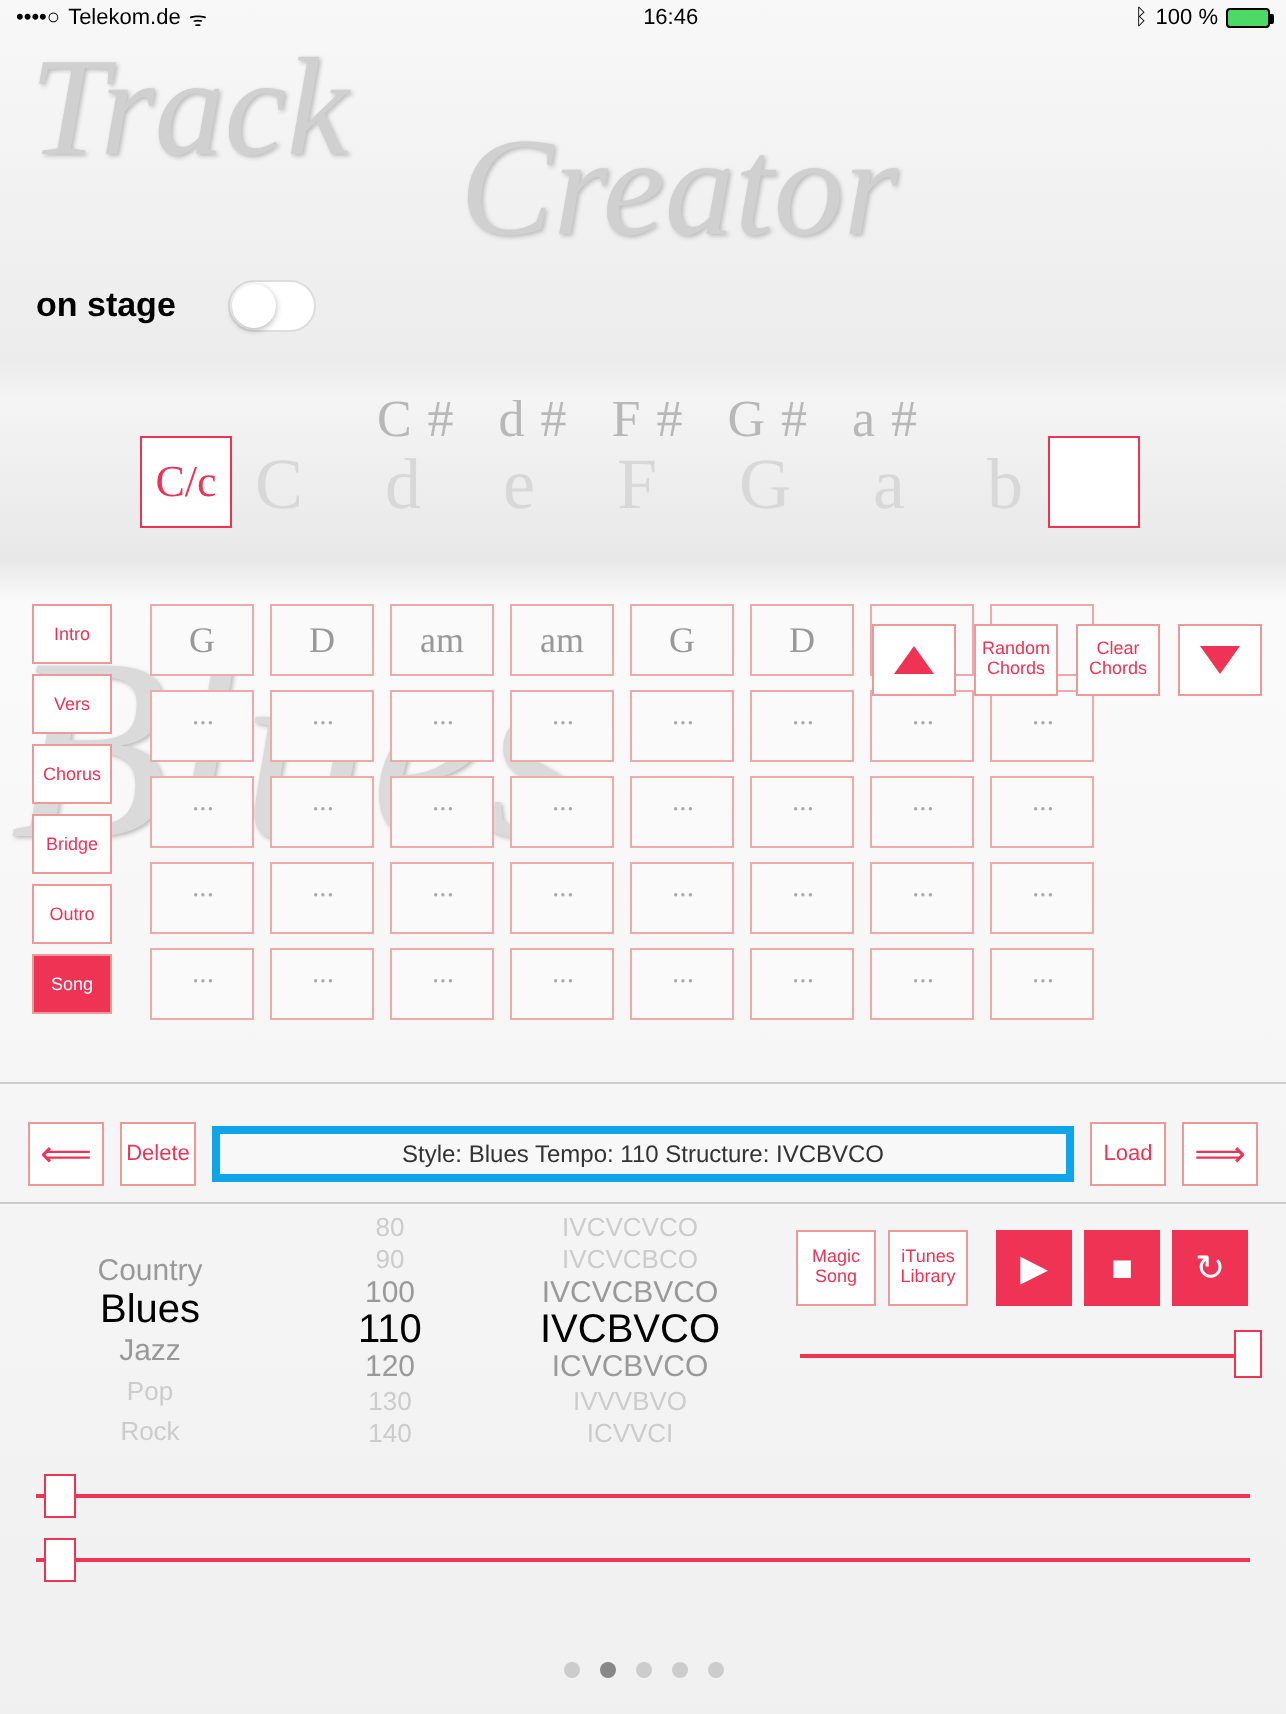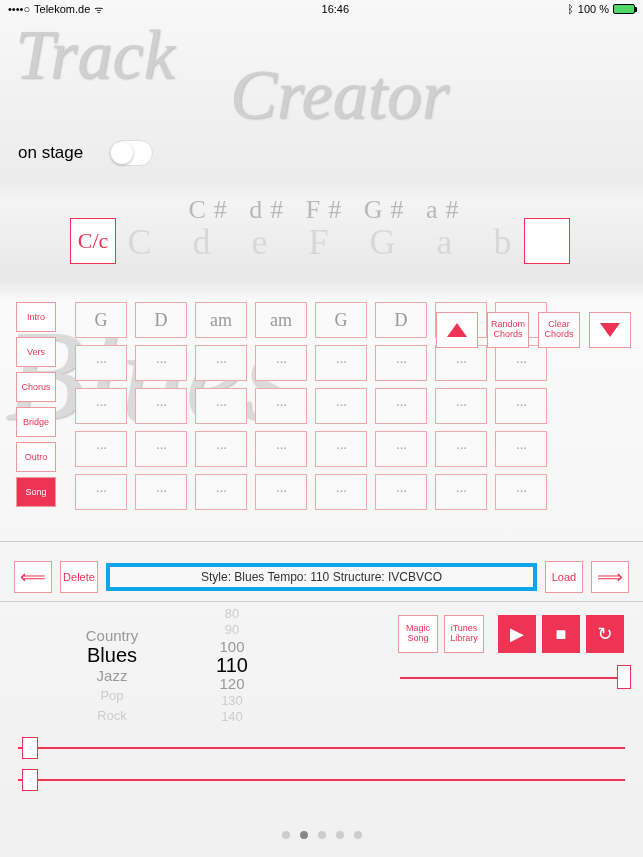--- a/index.html
+++ b/index.html
@@ -6,21 +6,21 @@
 body { width: 643px; height: 857px; background: linear-gradient(#f8f8f8,#ececec 180px,#f4f4f4 200px,#e8e8e8 280px,#fafafa 300px,#f0f0f0); overflow: hidden; position: relative; }
 .status-bar { height: 18px; display:flex; justify-content:space-between; align-items:center; padding:2px 8px; font-size:11px; font-weight:500; }
 .status-left,.status-right { display:flex; align-items:center; gap:4px; }
 .wifi{font-size:10px;}
 .battery { width:22px; height:10px; border:1px solid #000; border-radius:2px; position:relative; background:linear-gradient(90deg,#4cd964 0%,#4cd964 100%); }
 .battery::after{content:""; position:absolute; right:-3px; top:2px; width:2px; height:5px; background:#000; border-radius:0 1px 1px 0;}
 .watermark { position:absolute; font-family: "Brush Script MT", cursive; color:#d0d0d0; pointer-events:none; text-shadow:1px 1px 2px #bbb; }
 .wm-track { top:15px; left:15px; font-size:70px; font-style:italic; }
 .wm-creator { top:55px; left:230px; font-size:70px; font-style:italic; }
 .wm-blues { top:300px; left:5px; font-size:130px; font-style:italic; color:#dadada; }
-.onstage-row { position:absolute; top:140px; left:18px; display:flex; align-items:center; gap:26px; }
+.onstage-row { position:absolute; top:140px; left:18px; display:flex; align-items:center; gap:26px;font-weight:bold; }
 .onstage-row span { font-size:17px; }
 .toggle { width:44px; height:26px; background:#fff; border:1px solid #ddd; border-radius:13px; position:relative; }
 .toggle::after{content:""; position:absolute; left:1px; top:1px; width:22px; height:22px; background:#fff; border-radius:50%; box-shadow:0 1px 3px rgba(0,0,0,0.3);}
 .key-area { position:absolute; top:195px; left:12px; right:0; height:85px; text-align:center; }
 .key-box { position:absolute; width:46px; height:46px; border:1px solid #e35; background:#fff; display:flex; align-items:center; justify-content:center; }
 .key-left { left:70px; top:218px; color:#e35; font-family:"Brush Script MT",cursive; font-size:22px; }
 .key-right { right:73px; top:218px; }
 .key-sharps { font-family:"Brush Script MT",cursive; font-size:26px; color:#b8b8b8; letter-spacing:8px; }
 .key-naturals { font-family:"Brush Script MT",cursive; font-size:36px; color:#d8d8d8; letter-spacing:16px; margin-top:-4px;}
 .grid-area { position:absolute; top:298px; left:0; right:0; height:235px; }
@@ -36,21 +36,21 @@
 .tri-up{border-bottom:14px solid #e35;}
 .tri-down{border-top:14px solid #e35;}
 .divider{position:absolute; left:0; right:0; height:1px; background:#ccc;}
 .control-row { position:absolute; top:555px; left:0; right:0; height:44px; display:flex; align-items:center; padding:0 14px; gap:8px;}
 .ctrl-sq { width:38px; height:32px; border:1px solid #e99; background:#fff; display:flex; align-items:center; justify-content:center; color:#e35; font-size:11px;}
 .arrow-l,.arrow-r{font-size:18px;}
 .info-bar { flex:1; height:28px; border:4px solid #0ea5e9; background:#f8f8f8; font-size:12px; display:flex; align-items:center; justify-content:center; color:#333;}
 .picker-area { position:absolute; top:605px; left:0; right:0; height:120px; display:flex; }
 .picker-col { display:flex; flex-direction:column; align-items:center; justify-content:center; font-size:14px;}
 .picker-col div { height:20px; display:flex; align-items:center;}
-.pc1{width:150px;margin-left:37px;} .pc2{width:90px;} .pc3{width:150px;}
+.pc1{width:150px;} .pc2{width:90px;} .pc3{width:150px;}
 .picker-fade{color:#ccc; font-size:13px;}
 .picker-near{color:#999; font-size:15px;}
 .picker-sel{color:#000; font-size:20px; font-weight:400;}
 .action-area { position:absolute; top:615px; left:398px; display:flex; gap:6px;border-radius:14px;}
 .action-btn { width:40px; height:38px; border:1px solid #e99; background:#fff; color:#e35; font-size:9px; display:flex; align-items:center; justify-content:center; text-align:center; line-height:1.1;}
 .transport { position:absolute; top:615px; left:498px; display:flex; gap:6px;}
 .transport-btn { width:38px; height:38px; background:#e35; color:#fff; display:flex; align-items:center; justify-content:center; font-size:18px;}
 .slider-area { position:absolute; top:670px; left:400px; right:12px; height:16px;}
 .slider-track { height:2px; background:#e35; position:relative; top:7px;}
 .slider-thumb { position:absolute; right:0; top:-5px; width:14px; height:24px; background:#fff; border:1px solid #e35;}
@@ -181,20 +181,29 @@
     </div>
   <div class="picker-col pc2" id="picker-tempo">
       <div class="picker-fade">80</div>
       <div class="picker-fade">90</div>
       <div class="picker-near">100</div>
       <div class="picker-sel">110</div>
       <div class="picker-near">120</div>
       <div class="picker-fade">130</div>
       <div class="picker-fade">140</div>
     </div>
+  <div class="picker-col pc3" id="picker-structure">
+      <div class="picker-fade">IVCVCVCO</div>
+      <div class="picker-fade">IVCVCBCO</div>
+      <div class="picker-near">IVCVCBVCO</div>
+      <div class="picker-sel">IVCBVCO</div>
+      <div class="picker-near">ICVCBVCO</div>
+      <div class="picker-fade">IVVVBVO</div>
+      <div class="picker-fade">ICVVCI</div>
+    </div>
 </div>
 
 <div class="action-area">
   <div class="action-btn">Magic Song</div>
   <div class="action-btn">iTunes Library</div>
 </div>
 
 <div class="transport">
   <div class="transport-btn">▶</div>
   <div class="transport-btn">■</div>

